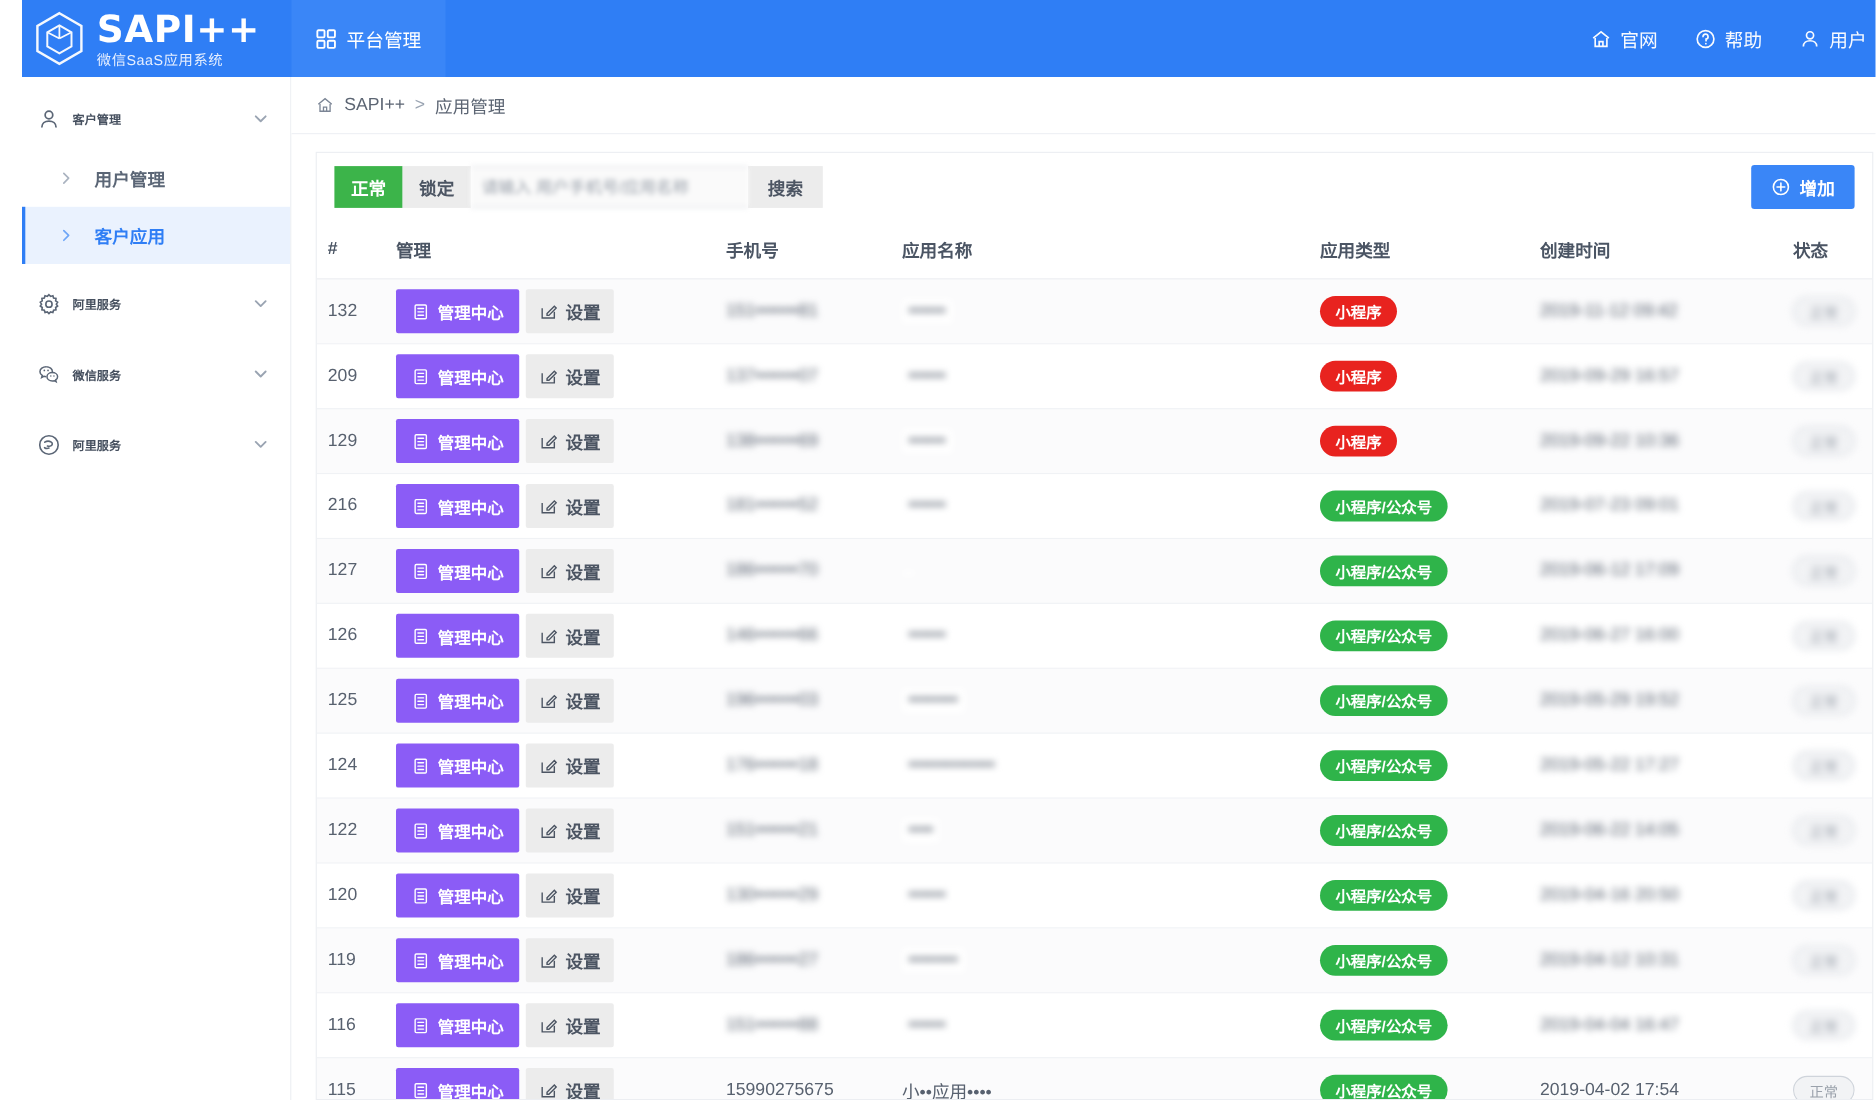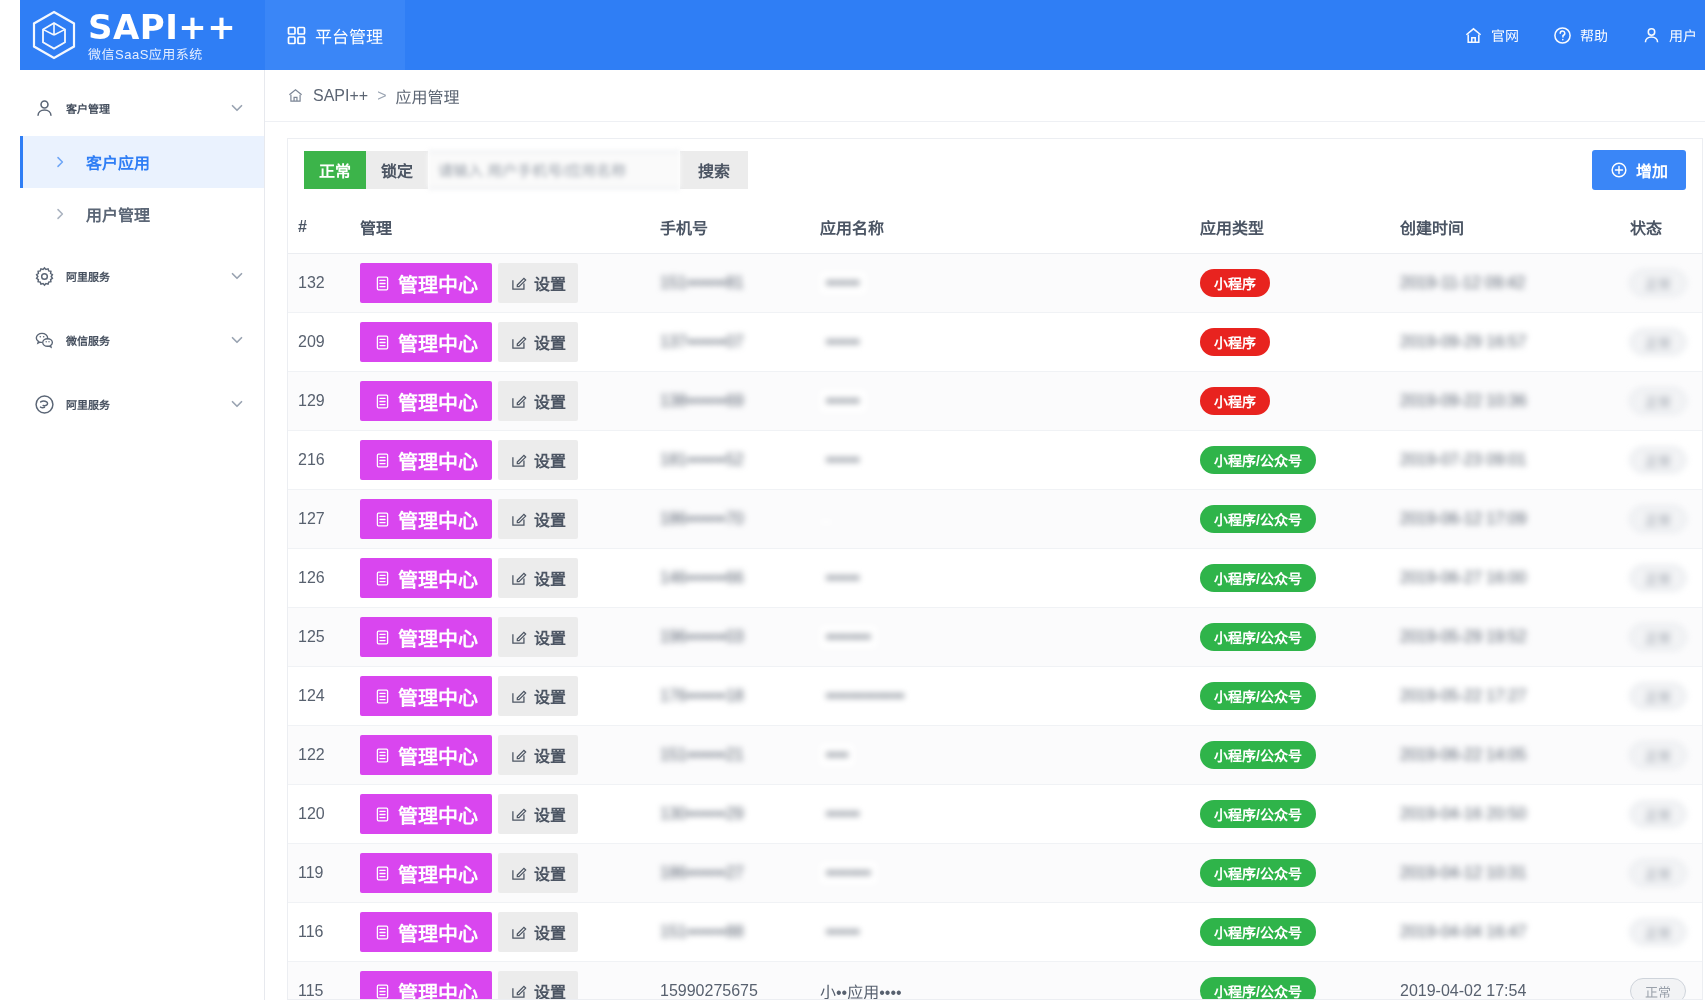--- a/index.html
+++ b/index.html
@@ -43,21 +43,21 @@
     background: #3a86f7;
     cursor: pointer;
   }
   .topnav-item .ico { display: inline-flex; align-items: center; }
   .topbar-right {
     margin-left: auto; display: flex; align-items: center; gap: 34px;
     padding-right: 28px;
   }
   .topbar-right .link {
     display: flex; align-items: center; gap: 8px;
-    font-size: 14px; color: #ffffff; cursor: pointer; opacity: .97;
+    font-size: 17px; color: #ffffff; cursor: pointer; opacity: .97;
   }
 
   
   .body { flex: 1 1 auto; display: flex; min-height: 0; }
 
   
   .sidebar {
     width: 245px; flex: 0 0 245px;
     background: #ffffff;
     border-right: 1px solid #e7e9ee;
@@ -176,21 +176,21 @@
   .col-tel  { width: 160px; }
   .col-name { width: 380px; }
   .col-type { width: 200px; }
   .col-time { width: 230px; }
   .col-st   { width: 110px; }
 
   .row-actions { display: flex; align-items: center; gap: 6px; }
   .btn-manage {
     height: 40px; padding: 0 14px;
     display: inline-flex; align-items: center; gap: 7px;
-    background: #d946ef; color: #ffffff; font-size: 20px; font-weight: 700;
+    background: #8b5cf6; color: #ffffff; font-size: 15px; font-weight: 700;
     border-radius: 2px; cursor: pointer; white-space: nowrap;
   }
   .btn-setting {
     height: 40px; padding: 0 12px;
     display: inline-flex; align-items: center; gap: 7px;
     background: #ececec; color: #4c5563; font-size: 16px; font-weight: 700;
     border-radius: 2px; cursor: pointer; white-space: nowrap;
   }
   .badge {
     display: inline-flex; align-items: center; justify-content: center;
@@ -302,36 +302,36 @@
           </svg>
         </span>
         <span class="glabel">客户管理</span>
         <span class="chev">
           <svg width="18" height="18" viewBox="0 0 20 20" fill="none" stroke="currentColor" stroke-width="1.9" stroke-linecap="round" stroke-linejoin="round">
               <path d="M5 7.5 L10 12.5 L15 7.5"></path>
             </svg>
         </span>
       </div>
 
+      <div class="side-sub">
+        <span class="subchev">
+          <svg width="16" height="16" viewBox="0 0 20 20" fill="none" stroke="currentColor" stroke-width="1.9" stroke-linecap="round" stroke-linejoin="round">
+              <path d="M7.5 4.5 L13 10 L7.5 15.5"></path>
+            </svg>
+        </span>
+        <span class="sublabel">用户管理</span>
+      </div>
+
       <div class="side-sub active">
         <span class="subchev">
           <svg width="16" height="16" viewBox="0 0 20 20" fill="none" stroke="currentColor" stroke-width="1.9" stroke-linecap="round" stroke-linejoin="round">
               <path d="M7.5 4.5 L13 10 L7.5 15.5"></path>
             </svg>
         </span>
         <span class="sublabel">客户应用</span>
-      </div>
-
-      <div class="side-sub">
-        <span class="subchev">
-          <svg width="16" height="16" viewBox="0 0 20 20" fill="none" stroke="currentColor" stroke-width="1.9" stroke-linecap="round" stroke-linejoin="round">
-              <path d="M7.5 4.5 L13 10 L7.5 15.5"></path>
-            </svg>
-        </span>
-        <span class="sublabel">用户管理</span>
       </div>
 
       <div class="side-group-head" style="margin-top:8px">
         <span class="gico">
           <svg width="21" height="21" viewBox="0 0 20 20" fill="none" stroke="currentColor" stroke-width="1.4">
             <circle cx="10" cy="10" r="2.7"></circle>
             <path d="M10 1.8 11.4 3.3 13.4 2.7 14 4.7 16.1 5 15.8 7.1 17.5 8.3 16.4 10 17.5 11.7 15.8 12.9 16.1 15 14 15.3 13.4 17.3 11.4 16.7 10 18.2 8.6 16.7 6.6 17.3 6 15.3 3.9 15 4.2 12.9 2.5 11.7 3.6 10 2.5 8.3 4.2 7.1 3.9 5 6 4.7 6.6 2.7 8.6 3.3 Z"></path>
           </svg>
         </span>
         <span class="glabel">阿里服务</span>

